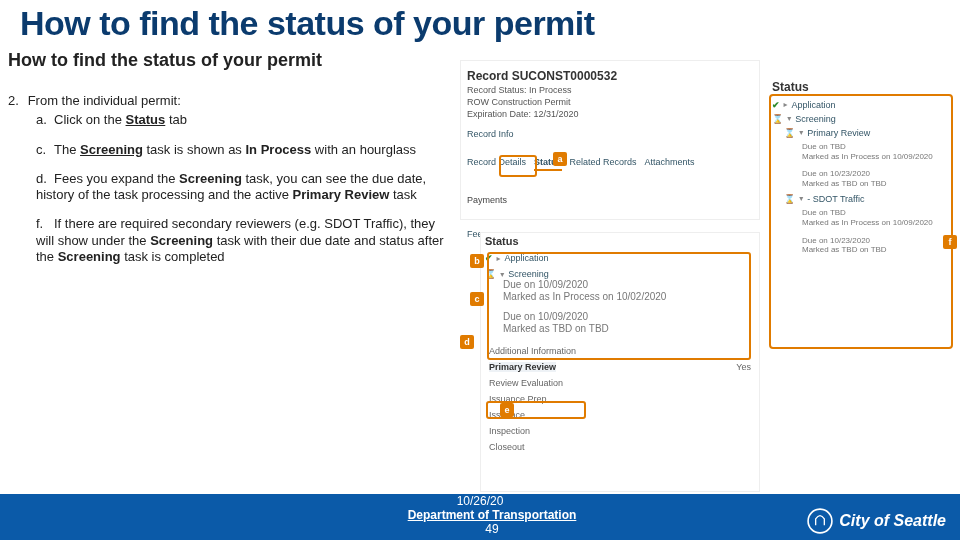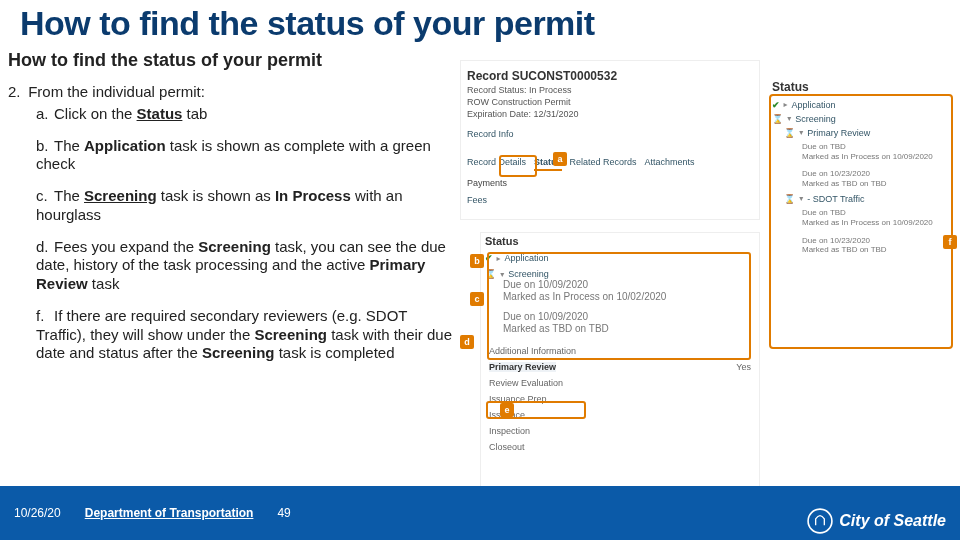--- a/index.html
+++ b/index.html
@@ -1,34 +1,34 @@
 <!DOCTYPE html>
 <html><head>
 <meta charset="utf-8">
 <style>
   * { box-sizing: border-box; margin: 0; padding: 0; }
   html, body { width: 960px; height: 540px; font-family: "Segoe UI", Arial, sans-serif; background:#fff; overflow:hidden; }
   .slide { position:relative; width:960px; height:540px; }
   .title { position:absolute; left:20px; top:4px; font-size:34px; font-weight:700; color:#0b3b6e; letter-spacing:-0.5px; }
   .subtitle { position:absolute; left:8px; top:50px; font-size:18px; font-weight:700; color:#222; }
-  .instructions { position:absolute; left:8px; top:83px; width:445px; font-size:15px; color:#222; line-height:1.25; }
+  .instructions { position:absolute; left:8px; top:93px; width:445px; font-size:13px; color:#222; line-height:1.25; }
   .num { display:inline-block; width:16px; }
   .sub-list { margin-left:28px; margin-top:3px; }
   .sub-list li { list-style:none; margin-bottom:13px; }
   .sub-list b.letter { display:inline-block; width:18px; font-weight:400; }
   .u { text-decoration:underline; }
   .strong { font-weight:700; }
   
   .record { position:absolute; left:460px; top:60px; width:300px; height:160px; background:#fff; border:1px solid #eee; font-size:10px; color:#555; padding:8px 6px; }
   .record .r-title { font-weight:700; color:#333; font-size:12px; }
   .record .r-sub { font-size:9px; color:#555; margin-top:2px; }
   .record .tabs { margin-top:18px; display:flex; gap:8px; font-size:9px; color:#356; }
   .record .tabs span { padding-bottom:2px; }
   .record .tabs .active { font-weight:700; border-bottom:2px solid #e07b00; }
-  .record .pay { margin-top:7px; font-size:9px; color:#444; }
+  .record .pay { margin-top:24px; font-size:9px; color:#444; }
   .tab-box { position:absolute; border:2px solid #e07b00; border-radius:3px; left:499px; top:155px; width:38px; height:22px; }
   .callout { position:absolute; width:14px; height:14px; background:#e07b00; color:#fff; font-size:9px; font-weight:700; border-radius:2px; text-align:center; line-height:14px; }
   .callout.a { left:553px; top:152px; }
   .callout.b { left:470px; top:254px; }
   .callout.c { left:470px; top:292px; }
   .callout.d { left:460px; top:335px; }
   .callout.e { left:500px; top:403px; }
   .callout.f { left:943px; top:235px; }
   
   .status-detail { position:absolute; left:480px; top:232px; width:280px; height:260px; background:#fff; border:1px solid #eee; font-size:9px; color:#555; padding:2px 4px; overflow:hidden; }
@@ -44,39 +44,38 @@
   .status-box1 { position:absolute; border:2px solid #e07b00; border-radius:3px; left:487px; top:252px; width:264px; height:108px; }
   .status-box2 { position:absolute; border:2px solid #e07b00; border-radius:3px; left:486px; top:401px; width:100px; height:18px; }
   
   .right-col { position:absolute; left:772px; top:80px; width:176px; font-size:9px; color:#555; }
   .right-col .h { font-size:12px; color:#333; font-weight:700; margin-bottom:6px; }
   .rc-item { margin:4px 0; display:flex; gap:4px; align-items:flex-start; }
   .rc-item .t { color:#356; }
   .rc-sub { margin-left:18px; color:#777; font-size:8px; line-height:1.2; }
   .right-box { position:absolute; border:2px solid #e07b00; border-radius:4px; left:769px; top:94px; width:184px; height:255px; }
   
-  .footer { position:absolute; left:0; bottom:0; width:960px; height:54px; background:#0b5aa8; color:#fff; display:flex; align-items:center; padding:0 14px; font-size:12px; }
+  .footer { position:absolute; left:0; bottom:0; width:960px; height:46px; background:#0b5aa8; color:#fff; display:flex; align-items:center; padding:0 14px; font-size:12px;flex-direction:column; }
   .footer .dt { margin-left:24px; font-weight:600; text-decoration:underline; }
   .footer .pg { margin-left:24px; }
   .footer .brand { position:absolute; right:14px; bottom:6px; display:flex; align-items:center; gap:6px; font-weight:700; font-size:16px; font-style:italic;}
   .brand svg { width:26px; height:26px; }
 </style>
 </head>
 <body>
 
 <div class="slide">
   <div class="title">How to find the status of your permit</div>
   <div class="subtitle">How to find the status of your permit</div>
 
   <div class="instructions">
     <span class="num">2.</span>
     <span>From the individual permit:</span>
     <ul class="sub-list">
       <li><b class="letter">a.</b><span>Click on the </span><span class="strong u">Status</span><span> tab</span></li>
-      <li><b class="letter">b.</b><span>The </span><span class="strong">Application</span><span> task is shown as complete with a green check</span></li>
       <li><b class="letter">c.</b><span>The </span><span class="strong u">Screening</span><span> task is shown as </span><span class="strong">In Process</span><span> with an hourglass</span></li>
       <li><b class="letter">d.</b><span>Fees you expand the </span><span class="strong">Screening</span><span> task, you can see the due date, history of the task processing and the active </span><span class="strong">Primary Review</span><span> task</span></li>
       <li><b class="letter">f.</b><span>If there are required secondary reviewers (e.g. SDOT Traffic), they will  show under the </span><span class="strong">Screening</span><span> task with their due date and status after the </span><span class="strong">Screening</span><span> task is completed</span></li>
     </ul>
   </div>
 
   <div class="record">
     <div class="r-title">Record SUCONST0000532</div>
     <div class="r-sub"><span>Record Status:</span> <span>In Process</span></div>
     <div class="r-sub">ROW Construction Permit</div>

